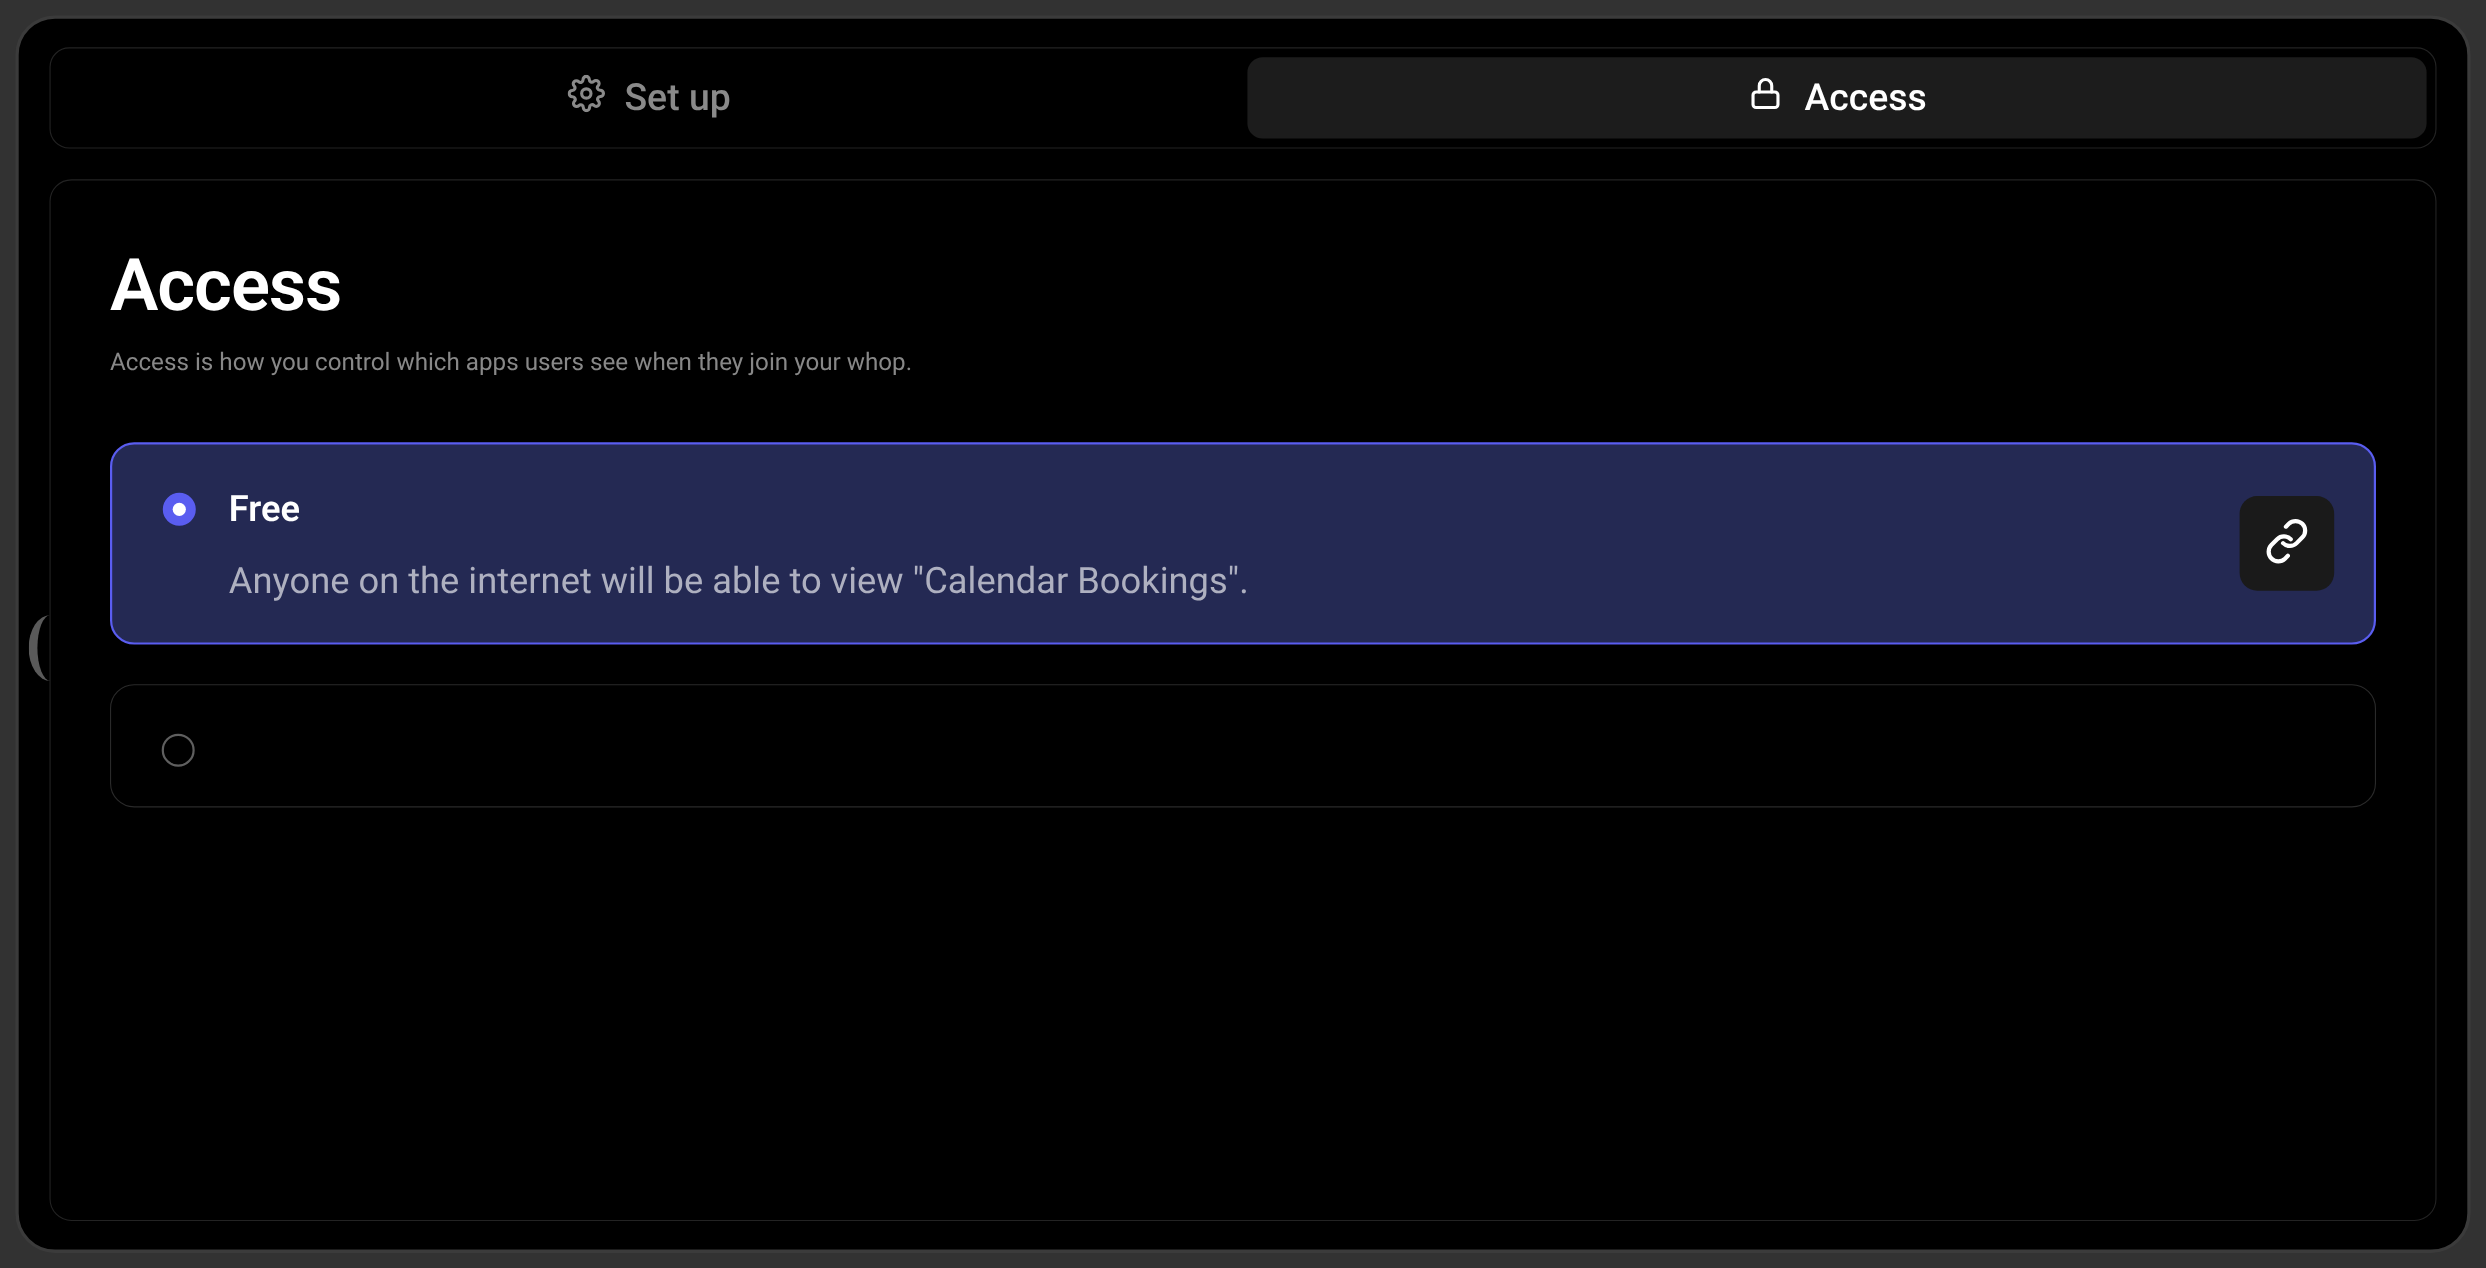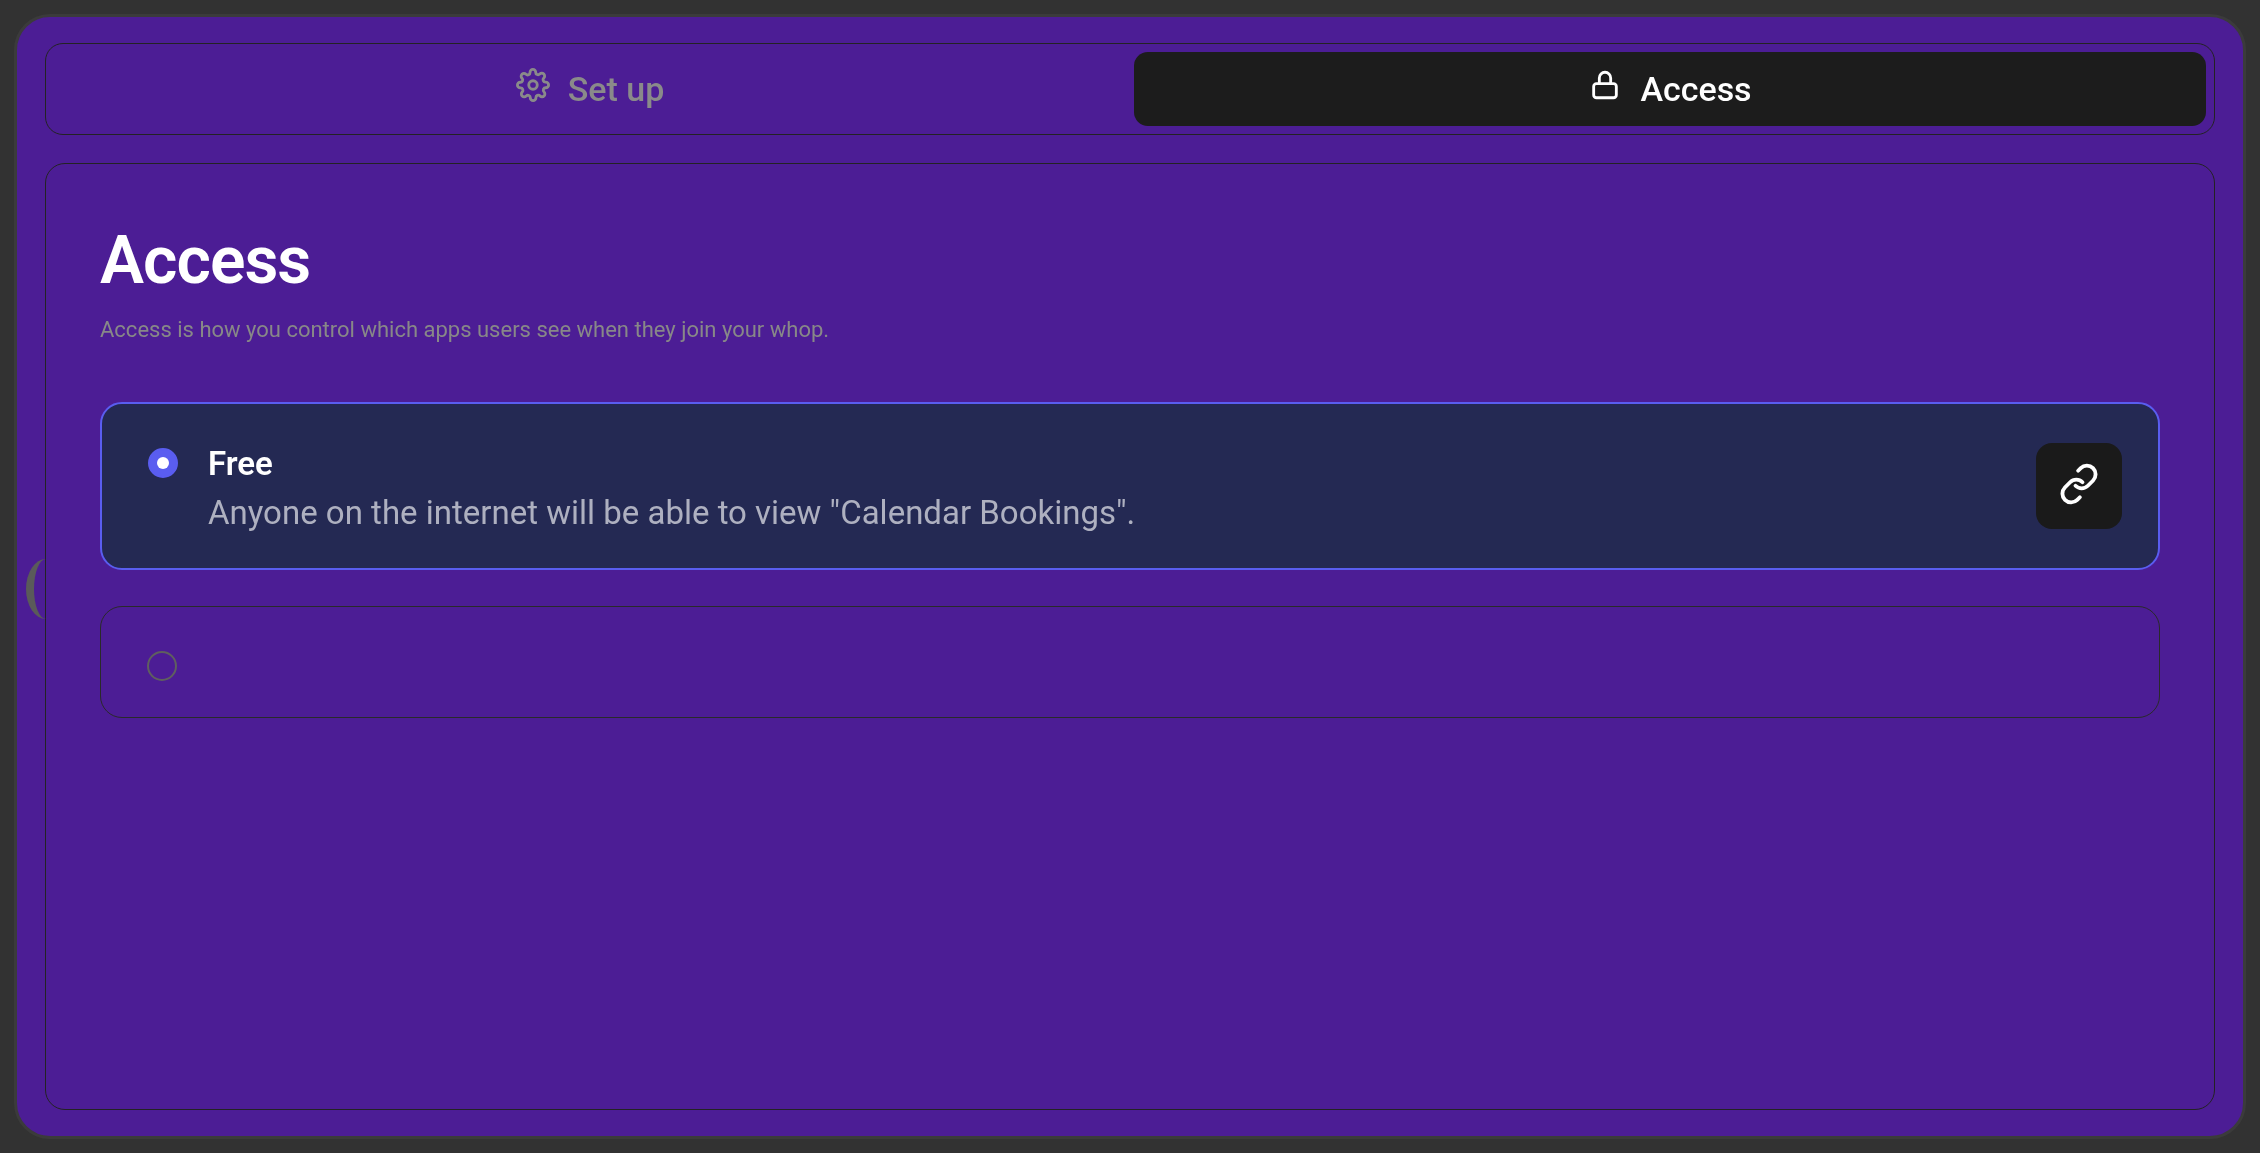--- a/index.html
+++ b/index.html
@@ -12,21 +12,21 @@
   .frame {
     width: 2260px;
     height: 1153px;
     background: #323232;
     padding: 14px;
     position: relative;
   }
   .window {
     width: 100%;
     height: 100%;
-    background: #4c1d95;
+    background: #000000;
     border: 3px solid #3b3b3b;
     border-radius: 36px;
     padding: 26px 28px;
   }
   .tabbar {
     width: 100%;
     height: 92px;
     border: 1px solid #232323;
     border-radius: 18px;
     display: flex;
@@ -111,21 +111,21 @@
     background: #fff;
     border-radius: 50%;
   }
   .option-body { flex: 1; }
   .option-title {
     font-size: 33px;
     font-weight: 600;
     color: #fff;
   }
   .option-desc {
-    margin-top: 10px;
+    margin-top: 26px;
     font-size: 33px;
     color: #aeb0c0;
   }
   .option:not(.selected) .option-desc { color: #8a8a8a; }
 
   .link-btn {
     position: absolute;
     right: 36px;
     top: 50%;
     transform: translateY(-50%);

